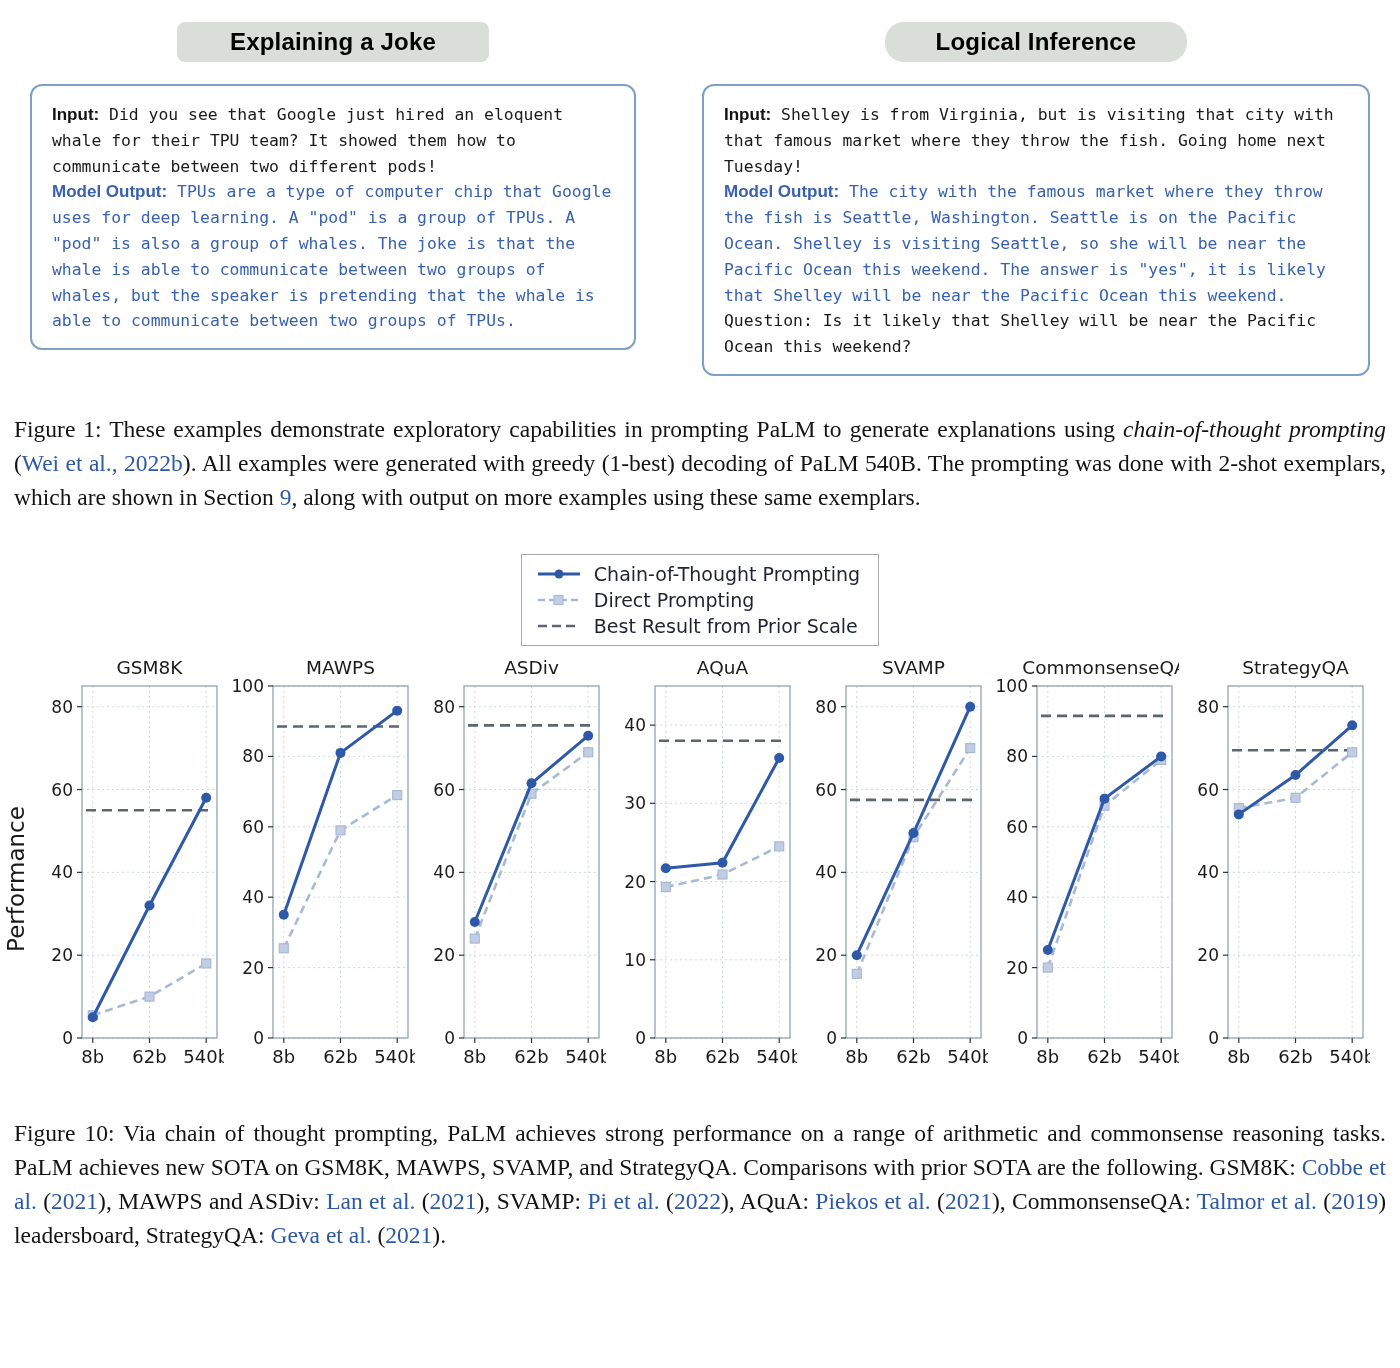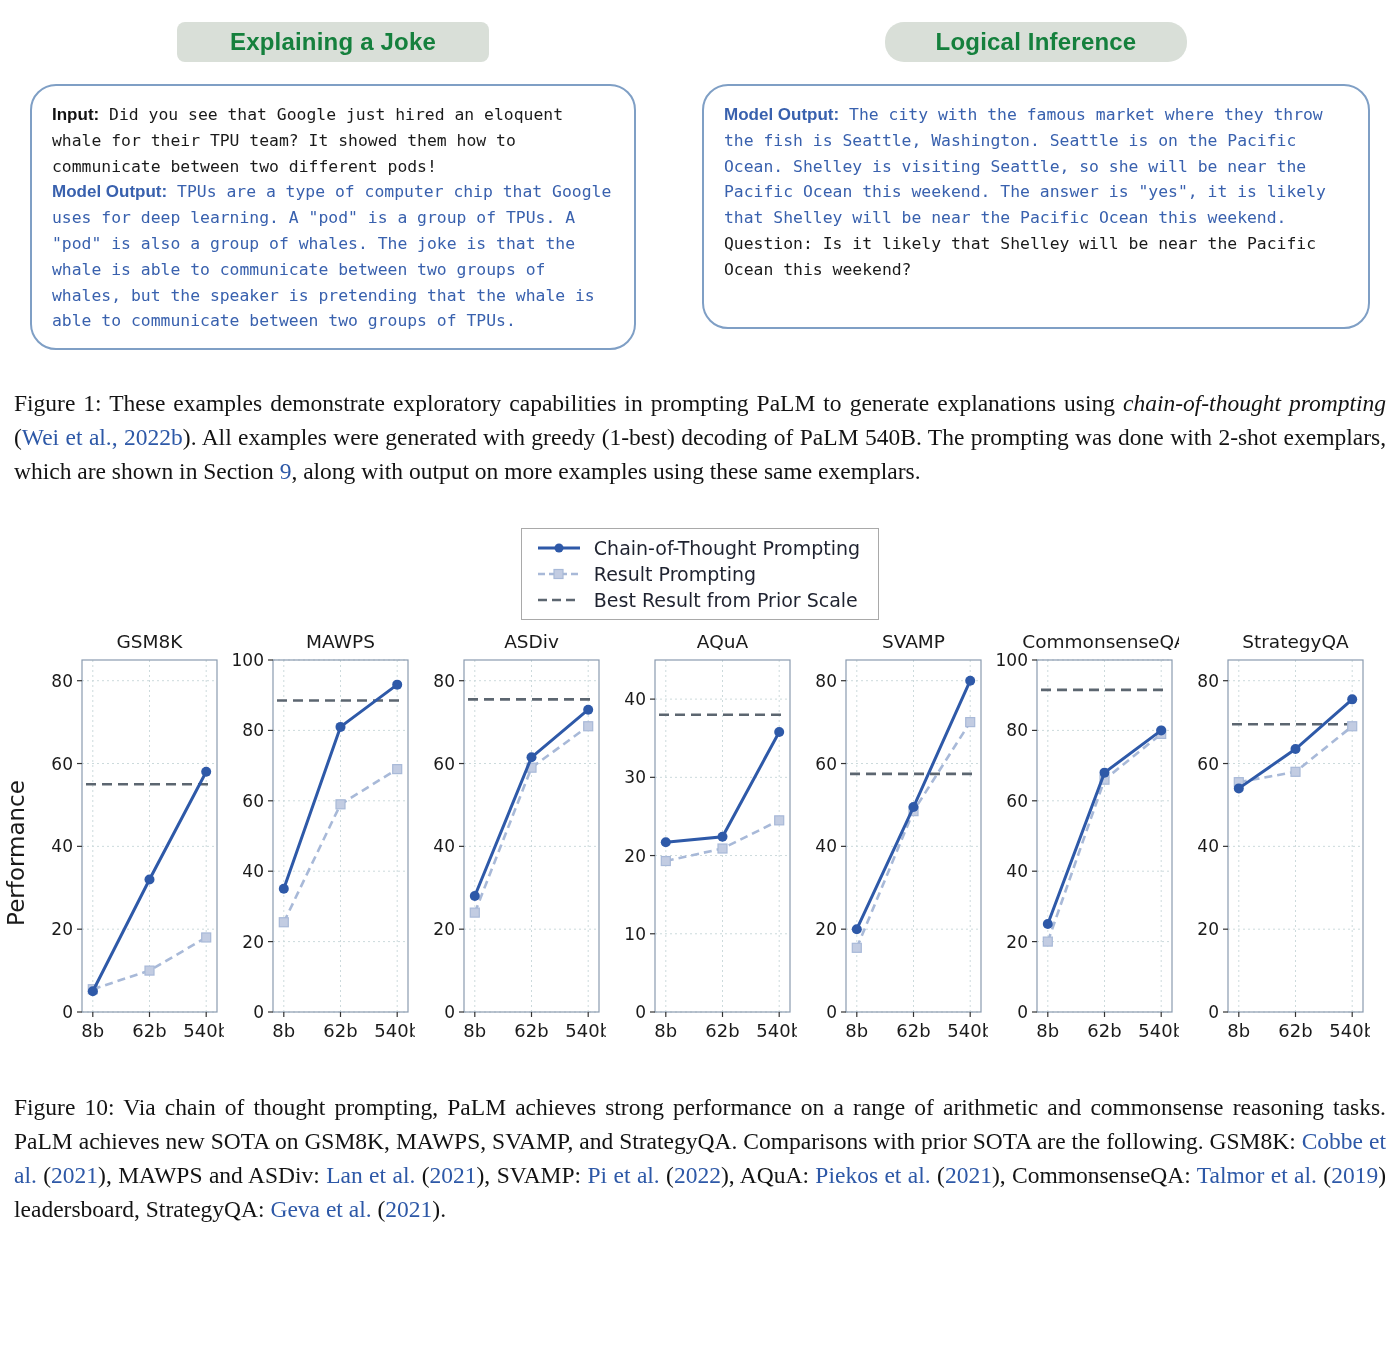--- a/index.html
+++ b/index.html
@@ -23,32 +23,32 @@
   .example-col { display: flex; flex-direction: column; align-items: center; }
   .example-col.left  { width: 606px; }
   .example-col.right { width: 668px; }
   .pill {
     background: var(--pill_bg, #d9dfd8);
     border-radius: 8px;
     padding: 6px 21px;
     font-family: "Liberation Sans", sans-serif;
     font-weight: bold;
     font-size: 24px;
-    color: #15803d;
+    color: #000000;
     letter-spacing: 0.2px;
     white-space: nowrap;
   }
   .example-col.left .pill { min-width: 270px; text-align: center; }
   .example-col.right .pill { min-width: 260px; text-align: center; border-radius: 19px; }
   .bubble {
     margin-top: 22px;
     width: 100%;
     box-sizing: border-box;
     border: 2px solid var(--bubble_border, #7f9fc5);
-    border-radius: 26px;
+    border-radius: 12px;
     padding: 16px 20px 14px 20px;
     background: #fff;
     font-family: "DejaVu Sans Mono", monospace;
     font-size: 16.4px;
     line-height: 25.8px;
     color: #1a1a1a;
     min-height: 245px;
   }
   .bubble p { margin: 0; }
   .lbl {
@@ -140,20 +140,21 @@
     <div class="example-col left">
       <div class="pill">Explaining a Joke</div>
       <div class="bubble">
         <p><span class="lbl black">Input:</span><span> Did you see that Google just hired an eloquent whale for their TPU team? It showed them how to communicate between two different pods!</span></p>
         <p><span class="lbl blue">Model Output:</span><span class="mono-blue"> TPUs are a type of computer chip that Google uses for deep learning. A "pod" is a group of TPUs. A "pod" is also a group of whales. The joke is that the whale is able to communicate between two groups of whales, but the speaker is pretending that the whale is able to communicate between two groups of TPUs.</span></p>
       </div>
     </div>
     <div class="example-col right">
       <div class="pill">Logical Inference</div>
       <div class="bubble">
+        <p><span class="lbl black">Input:</span><span> Shelley is from Virginia, but is visiting that city with that famous market where they throw the fish. Going home next Tuesday!</span></p>
         <p><span class="lbl blue">Model Output:</span><span class="mono-blue"> The city with the famous market where they throw the fish is Seattle, Washington. Seattle is on the Pacific Ocean. Shelley is visiting Seattle, so she will be near the Pacific Ocean this weekend. The answer is "yes", it is likely that Shelley will be near the Pacific Ocean this weekend.</span></p>
         <p><span>Question: Is it likely that Shelley will be near the Pacific Ocean this weekend?</span></p>
       </div>
     </div>
   </div>
 
   <p class="caption fig1"><span>Figure 1: These examples demonstrate exploratory capabilities in prompting PaLM to generate explanations using </span><span class="italic">chain-of-thought prompting</span><span> (</span><span class="cite-link">Wei et al.,</span><span> </span><span class="cite-link">2022b</span><span>). All examples were generated with greedy (1-best) decoding of PaLM 540B. The prompting was done with 2-shot exemplars, which are shown in Section </span><span class="cite-link">9</span><span>, along with output on more examples using these same exemplars.</span></p>
 
   <div class="figure-block">
     <div class="legend-box">
@@ -162,21 +163,21 @@
             <line x1="2" y1="8" x2="44" y2="8" style="stroke:var(--cot);stroke-width:2.8"></line>
             <circle cx="23" cy="8" r="4.5" style="fill:var(--cot)"></circle>
           </svg>
           <span class="legend-label">Chain-of-Thought Prompting</span>
         </div>
         <div class="legend-item">
           <svg width="46" height="16">
             <line x1="2" y1="8" x2="44" y2="8" style="stroke:var(--direct);stroke-width:2.6;stroke-dasharray:7 4"></line>
             <rect x="18" y="3.5" width="9" height="9" style="fill:var(--direct_fill);stroke:var(--direct);stroke-width:1.2"></rect>
           </svg>
-          <span class="legend-label">Result Prompting</span>
+          <span class="legend-label">Direct Prompting</span>
         </div>
         <div class="legend-item">
           <svg width="46" height="16">
             <line x1="2" y1="8" x2="44" y2="8" style="stroke:var(--prior);stroke-width:2.6;stroke-dasharray:9 5"></line>
           </svg>
           <span class="legend-label">Best Result from Prior Scale</span>
         </div>
       </div>
     <div class="charts-wrap">
       <div class="ylabel">Performance</div>

